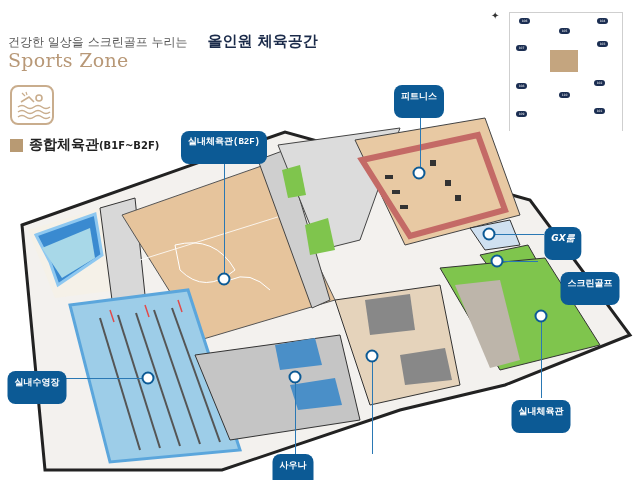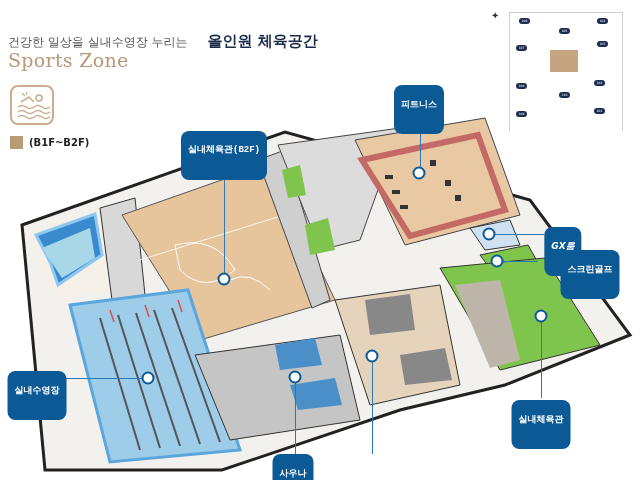--- a/index.html
+++ b/index.html
@@ -6,49 +6,50 @@
   body { width:640px; height:480px; background:#ffffff; position:relative; overflow:hidden; font-family:"DejaVu Sans", sans-serif; }
   .title { position:absolute; left:8px; top:5px; font-family:"DejaVu Serif", serif; font-size:19px; color:#b89877; letter-spacing:0.3px;margin-top:44px; }
   .subtitle { position:absolute; left:8px; top:32px; font-size:12px; color:#555; white-space:nowrap; }
   .subtitle .strong { font-size:15px; font-weight:bold; color:#1b2b4a; margin-left:20px; }
   .swim-icon { position:absolute; left:10px; top:85px; width:44px; height:40px; border:2px solid #c9ad8d; border-radius:8px; box-sizing:border-box; }
   .zone-label { position:absolute; left:10px; top:136px; display:flex; align-items:center; white-space:nowrap; }
   .zone-label .sq { width:13px; height:13px; background:#b89a73; margin-right:6px; }
   .zone-label .ko { font-size:14px; font-weight:bold; color:#222; }
   .zone-label .sub { font-size:10px; font-weight:bold; color:#222; }
   .plan { position:absolute; left:0; top:0; }
-  .pill { position:absolute; height:25px; line-height:15px; padding:12px 7px; border-radius:8px; background:#0c5a95; color:#fff; font-size:9px; font-weight:bold; white-space:nowrap; transform:translateX(-50%); }
+  .pill { position:absolute; height:25px; line-height:15px; padding:4px 7px; border-radius:8px; background:#0c5a95; color:#fff; font-size:9px; font-weight:bold; white-space:nowrap; transform:translateX(-50%); }
   .dot { position:absolute; width:9px; height:9px; border-radius:50%; background:#fff; border:2px solid #0c5a95; transform:translate(-50%,-50%); }
   .leader { position:absolute; background:#2a78b4; }
   .minimap { position:absolute; left:509px; top:12px; width:112px; height:118px; border:1px solid #cfcfcf; border-bottom:none; }
   .mm-center { position:absolute; left:550px; top:50px; width:28px; height:22px; background:#c4a57f; }
   .bldg { position:absolute; width:11px; height:6px; border-radius:3px; background:#1b2e52; color:#fff; font-size:3px; line-height:6px; text-align:center; }
   .compass { position:absolute; left:491px; top:10px; width:12px; height:12px; font-size:10px; color:#333; }
 </style>
 </head>
 <body>
 
 <div class="title">Sports Zone</div>
 <div class="subtitle">
-  <span>건강한 일상을 실내수영장 누리는</span><span class="strong">올인원 체육공간</span>
+  <span>건강한 일상을 스크린골프 누리는</span><span class="strong">올인원 체육공간</span>
 </div>
 
 <div class="swim-icon">
   <svg width="40" height="36" viewBox="0 0 40 36">
     <circle cx="27" cy="11" r="3" fill="none" stroke="#c9ad8d" stroke-width="1.6"></circle>
     <path d="M9 15 L17 10 L22 15" fill="none" stroke="#c9ad8d" stroke-width="1.6"></path>
     <path d="M10 6 L13 9 M14 5 L15 8" stroke="#c9ad8d" stroke-width="1.2"></path>
     <path d="M6 20 q4 -3 8 0 t8 0 t8 0 t8 0" fill="none" stroke="#c9ad8d" stroke-width="1.5"></path>
     <path d="M6 25 q4 -3 8 0 t8 0 t8 0 t8 0" fill="none" stroke="#c9ad8d" stroke-width="1.5"></path>
     <path d="M6 30 q4 -3 8 0 t8 0 t8 0 t8 0" fill="none" stroke="#c9ad8d" stroke-width="1.5"></path>
   </svg>
 </div>
 
 <div class="zone-label">
   <span class="sq"></span>
+  <span class="ko">종합체육관</span>
   <span class="sub">(B1F~B2F)</span>
 </div>
 
 <svg class="plan" width="640" height="480">
 
   <polygon points="22,225 285,132 530,200 630,335 505,385 400,410 222,470 45,470" fill="#f3f1ee" stroke="#222" stroke-width="3"></polygon>
 
   <polygon points="28,230 100,208 118,290 55,298" fill="#f5f1e8"></polygon>
   <path d="M36,235 L95,214 L102,255 L80,270 L58,285 L50,262 Z" fill="#3a8ad0" stroke="#8ec8f0" stroke-width="3"></path>
   <path d="M42,248 L90,228 L95,258 L62,278 Z" fill="#a8d8e8"></path>
@@ -118,21 +119,21 @@
 <div class="dot" style="left:489px;top:234px;"></div>
 <div class="dot" style="left:497px;top:261px;"></div>
 <div class="dot" style="left:541px;top:316px;"></div>
 <div class="dot" style="left:148px;top:378px;"></div>
 <div class="dot" style="left:295px;top:377px;"></div>
 <div class="dot" style="left:372px;top:356px;"></div>
 
 <div class="pill" style="left:224px;top:131px;font-family:Liberation Mono, monospace;">실내체육관(B2F)</div>
 <div class="pill" style="left:419px;top:85px;">피트니스</div>
 <div class="pill" style="left:563px;top:227px;font-style:italic;">GX룸</div>
-<div class="pill" style="left:590px;top:250px;">스크린골프</div>
+<div class="pill" style="left:590px;top:272px;">스크린골프</div>
 <div class="pill" style="left:37px;top:371px;">실내수영장</div>
 <div class="pill" style="left:293px;top:454px;">사우나</div>
 <div class="pill" style="left:355px;top:454px;margin-top:30px;">탈의실</div>
 <div class="pill" style="left:541px;top:400px;">실내체육관</div>
 
 <div class="compass">✦</div>
 <div class="minimap"></div>
 <div class="mm-center"></div>
 <div class="bldg" style="left:519px;top:18px;">106</div>
 <div class="bldg" style="left:559px;top:28px;">105</div>

